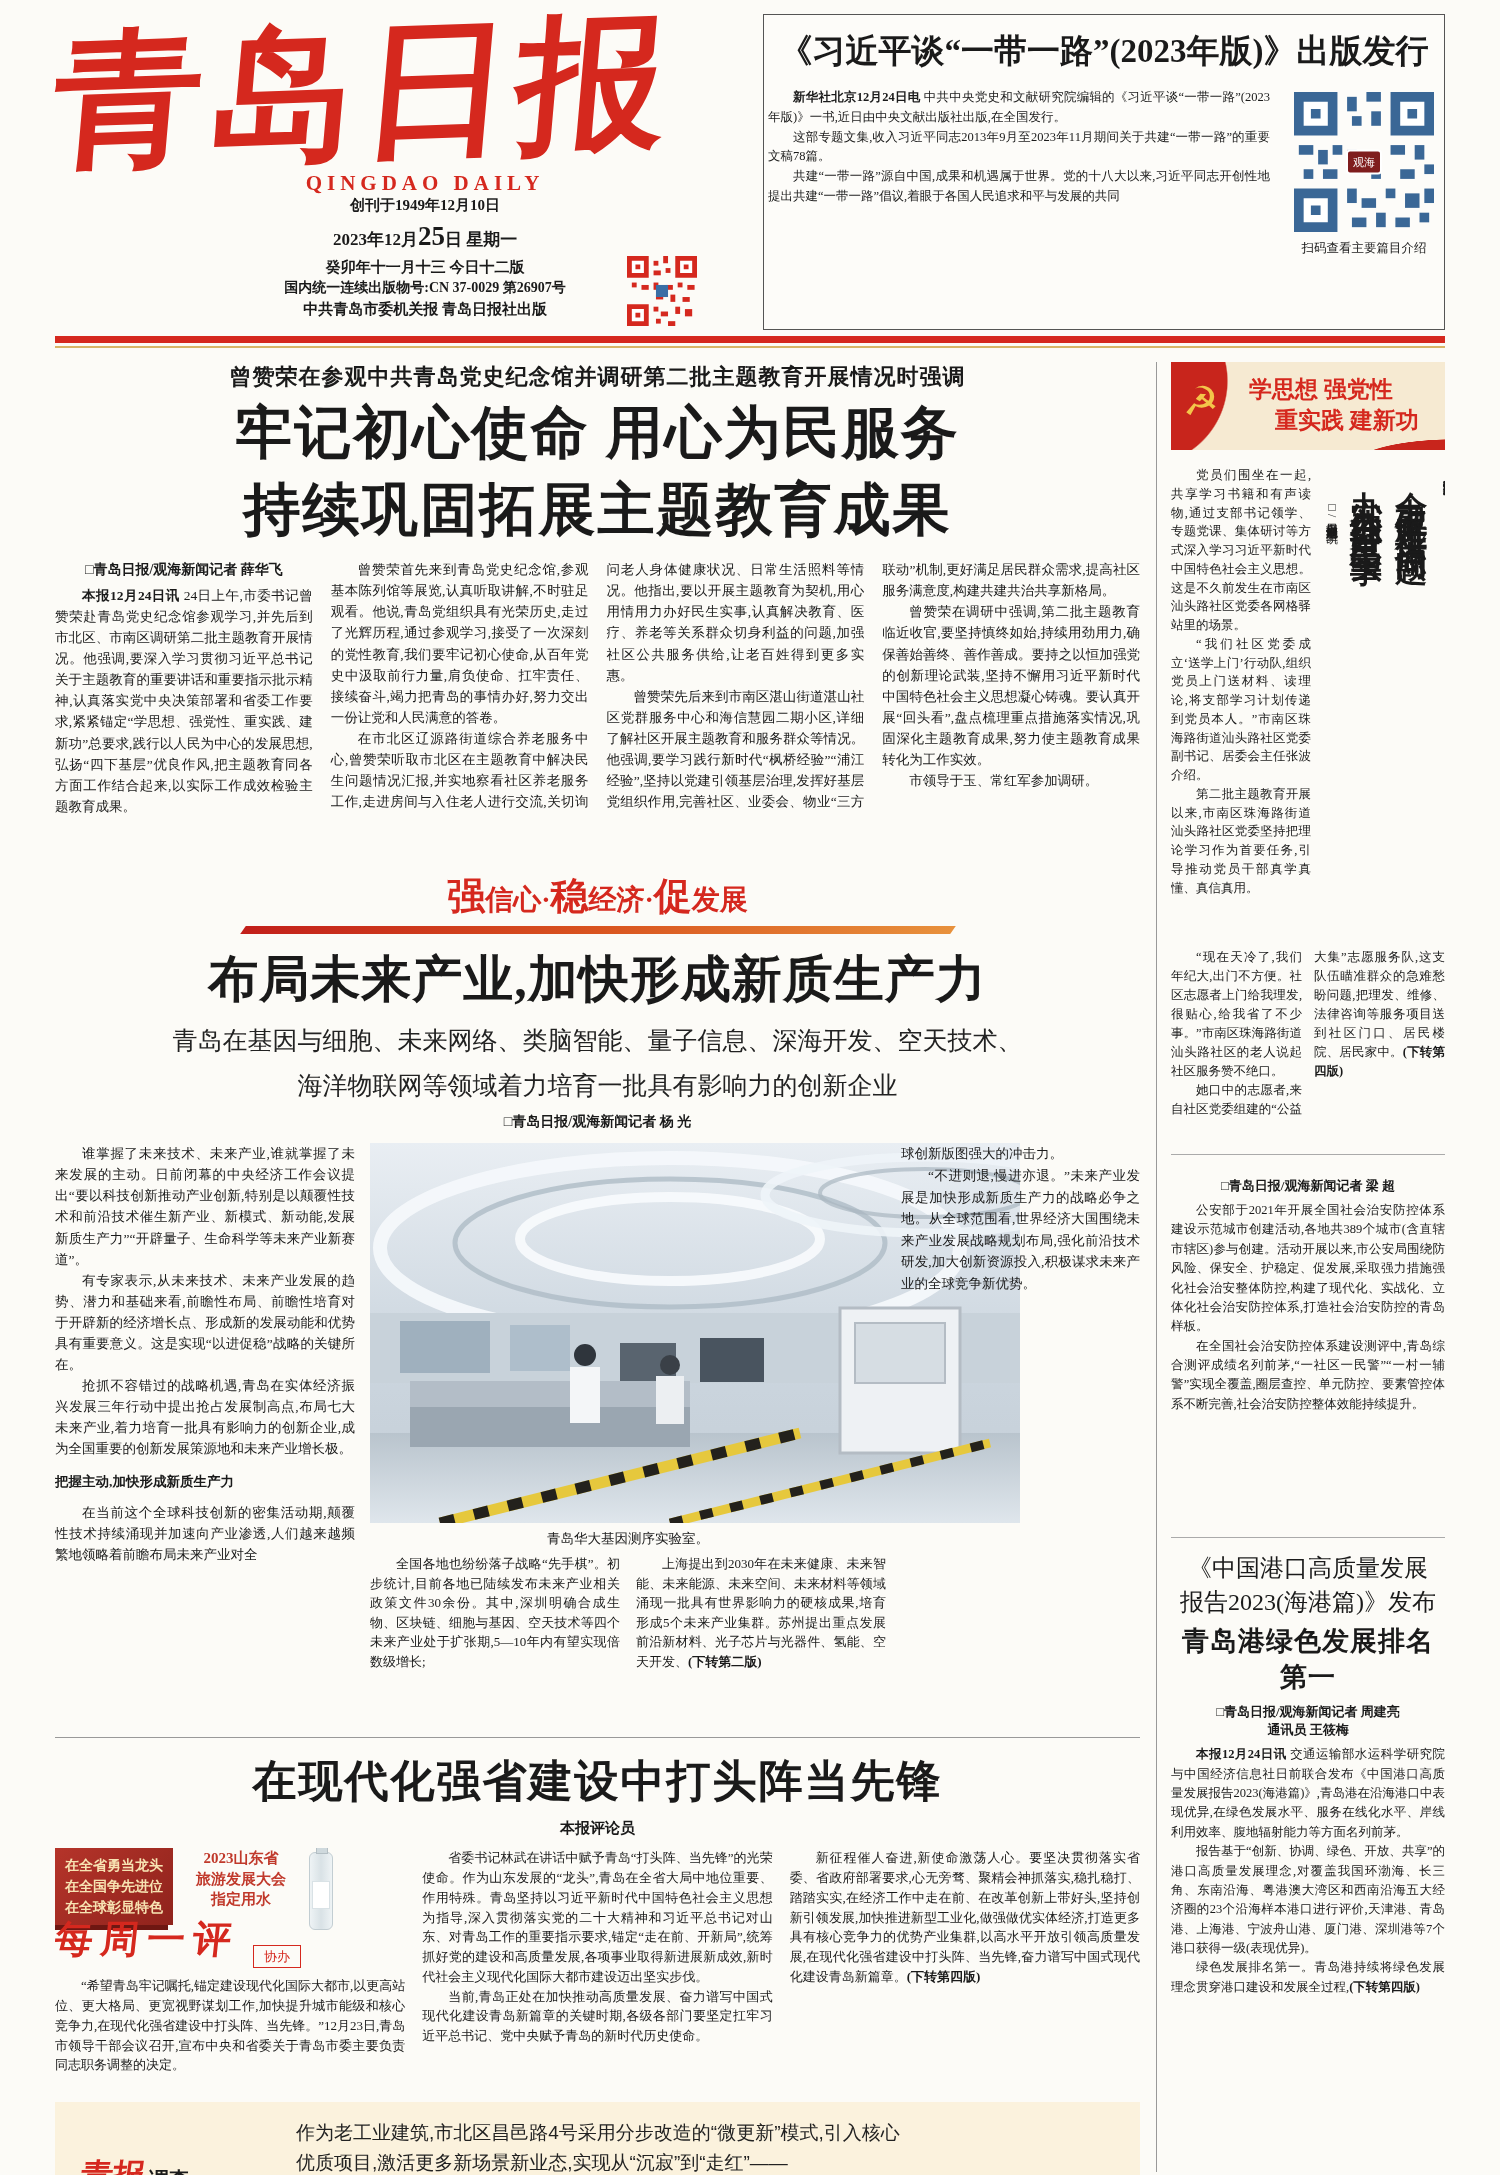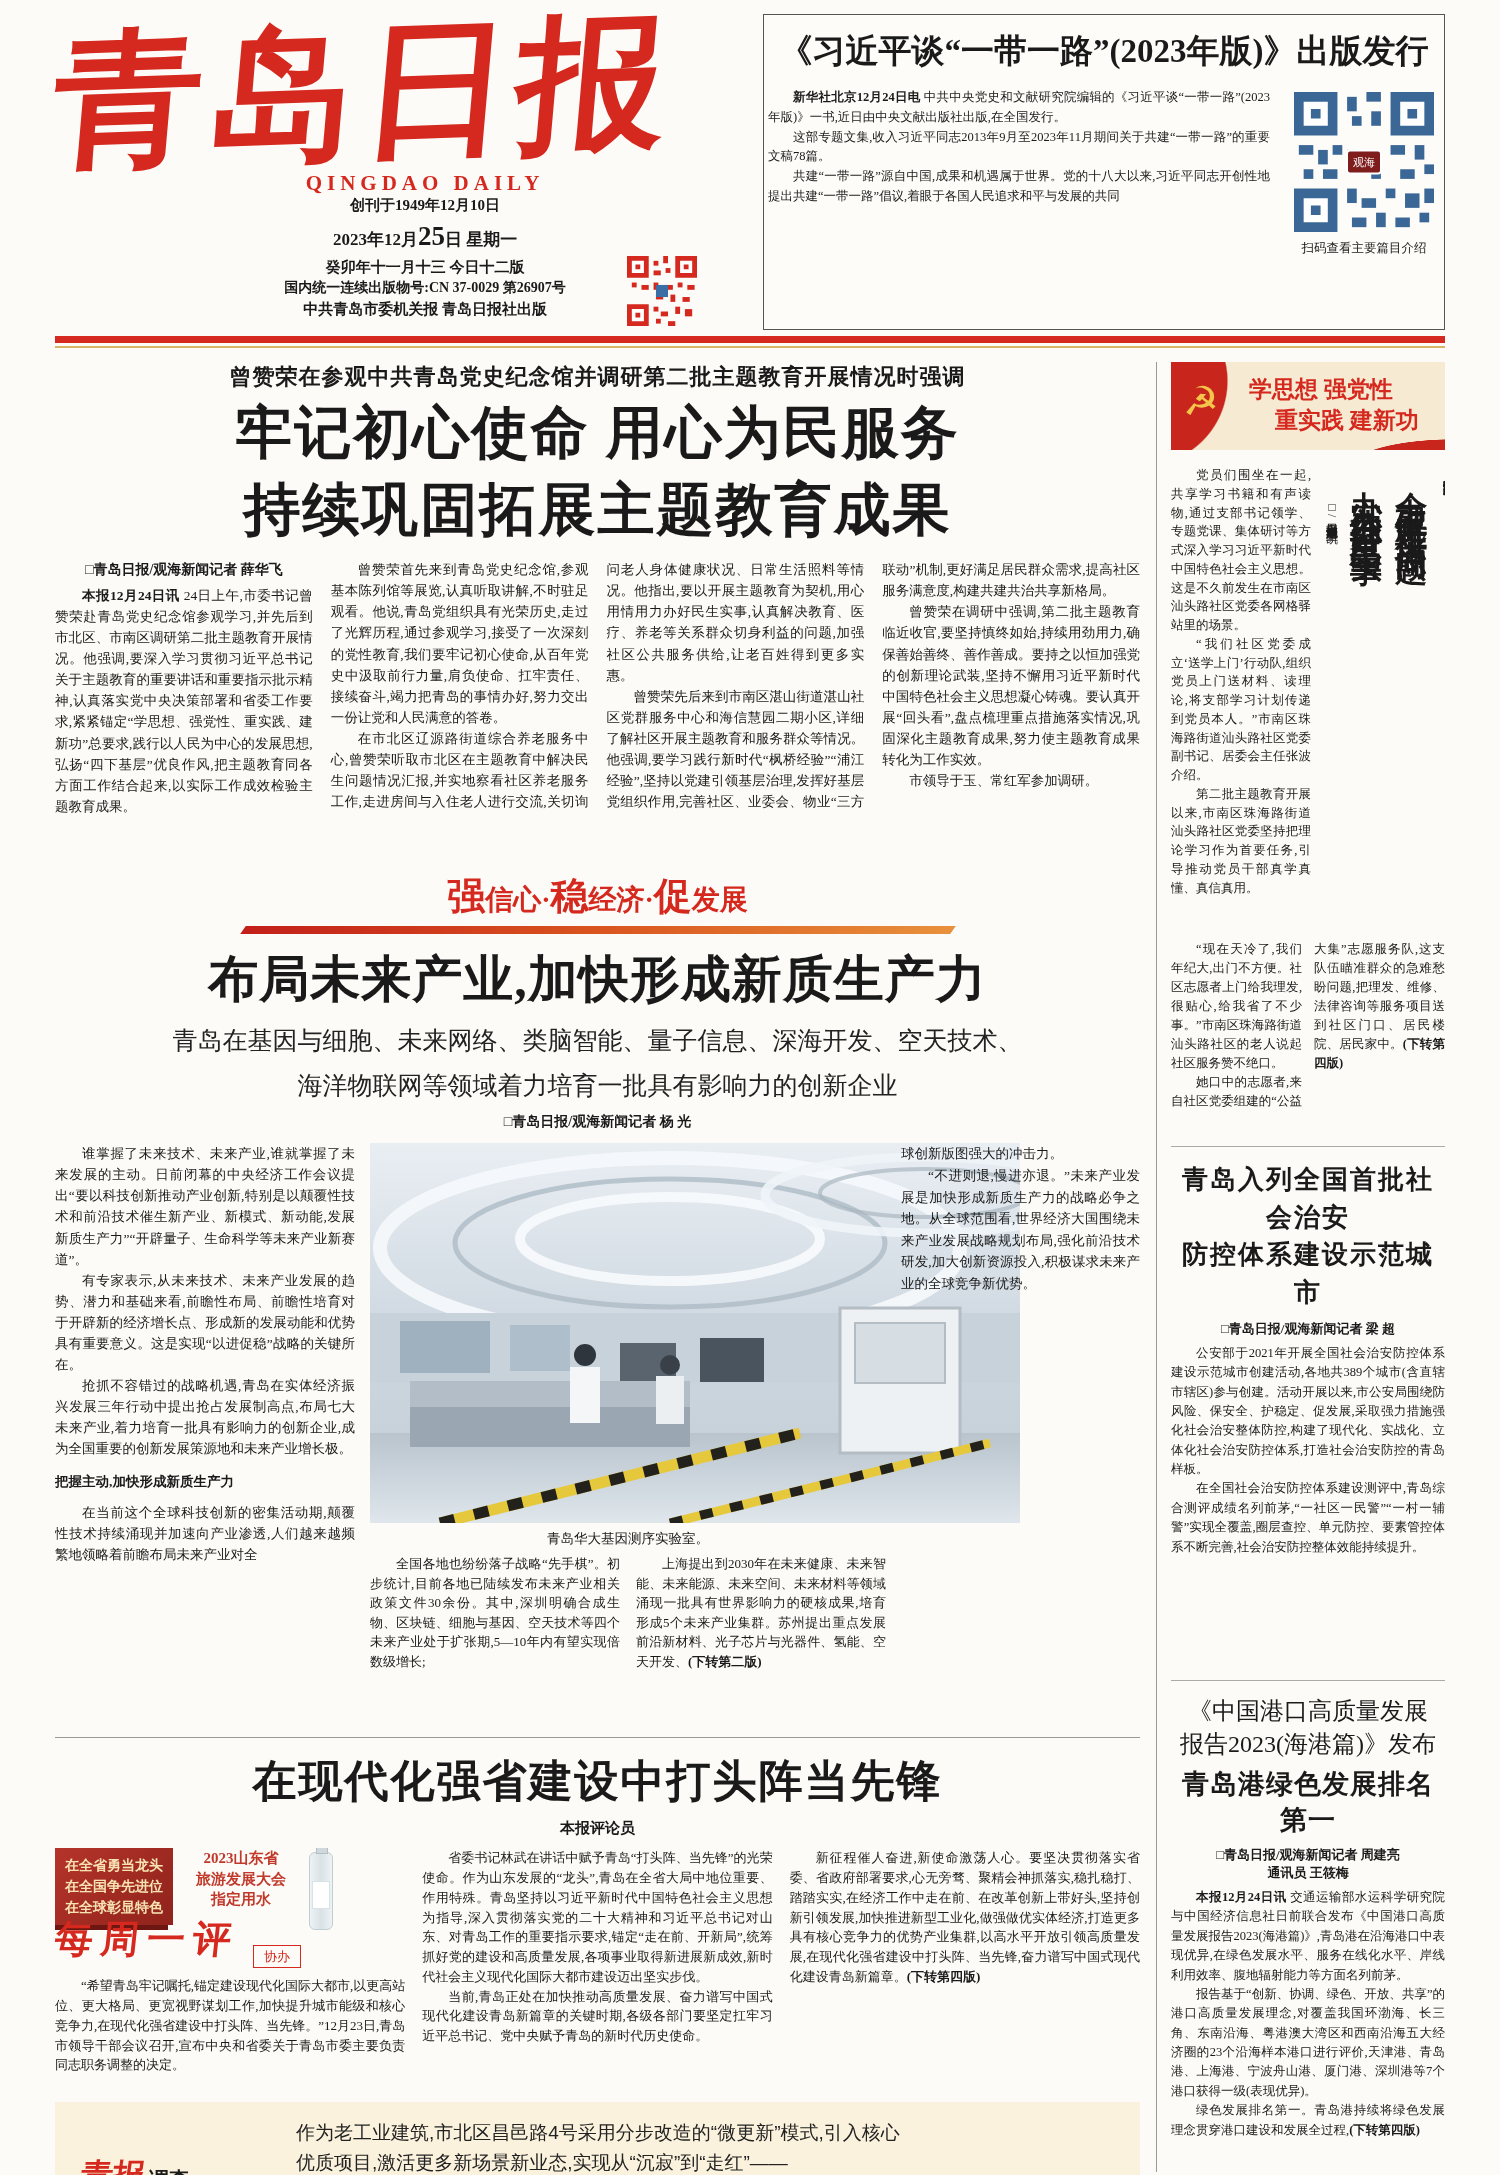--- a/index.html
+++ b/index.html
@@ -109,21 +109,21 @@
   .badge-l { color:#d5281e; font-weight:bold; font-size:23px; line-height:1.35; white-space:nowrap; }
   .badge-l2 { padding-left:26px; }
 
   .vart { display:flex; gap:7px; height:470px; overflow:hidden; margin-top:16px; }
   .v-intro { width:140px; flex:none; font-size:12.5px; line-height:1.5; text-align:justify; }
   .v-byline { writing-mode:vertical-rl; font-size:12px; padding-top:34px; width:22px; flex:none; }
   .v-h { writing-mode:vertical-rl; font-size:32px; font-weight:bold; line-height:1.2;
          letter-spacing:7px; flex:none; }
   .v-kick { writing-mode:vertical-rl; font-size:15px; font-weight:bold; width:22px; flex:none; padding-top:2px; }
   .v-body2 { column-count:2; column-gap:12px; font-size:12.5px; line-height:1.52; text-align:justify;
-             height:192px; overflow:hidden; margin-top:4px; }
+             height:192px; overflow:hidden; margin-top:12px; }
 
   .s-sec { border-top:1px solid #aaa; margin-top:14px; padding-top:14px; }
   .po-h { text-align:center; font-size:26px; font-weight:bold; line-height:1.45; letter-spacing:2px; }
   .s-byline { text-align:center; font-size:13px; font-weight:bold; margin:8px 0 6px; }
   .s-body { font-size:12.5px; line-height:1.55; text-align:justify; overflow:hidden; }
   .po-body { height:322px; }
   .pt-kick { font-size:24px; text-align:center; line-height:1.4; }
   .pt-h { text-align:center; font-size:27px; font-weight:bold; letter-spacing:1px; margin-top:4px; }
   .pt-body { height:300px; }
 </style>
@@ -385,24 +385,20 @@
           <div class="v-h">全力破解难点堵点问题</div>
           <div class="v-kick">市南区珠海路街道汕头路社区:</div>
         </div>
         <div class="v-body2 art">
           <p>“现在天冷了,我们年纪大,出门不方便。社区志愿者上门给我理发,很贴心,给我省了不少事。”市南区珠海路街道汕头路社区的老人说起社区服务赞不绝口。</p>
           <p><span>她口中的志愿者,来自社区党委组建的“公益大集”志愿服务队,这支队伍瞄准群众的急难愁盼问题,把理发、维修、法律咨询等服务项目送到社区门口、居民楼院、居民家中。</span><b class="jump">(下转第四版)</b></p>
         </div>
       </section>
 
       <section class="s-sec">
-        <h2 class="po-h">
-          <div>青岛入列全国首批社会治安</div>
-          <div>防控体系建设示范城市</div>
-        </h2>
         <div class="s-byline">□青岛日报/观海新闻记者  梁  超</div>
         <div class="s-body po-body art">
           <p>公安部于2021年开展全国社会治安防控体系建设示范城市创建活动,各地共389个城市(含直辖市辖区)参与创建。活动开展以来,市公安局围绕防风险、保安全、护稳定、促发展,采取强力措施强化社会治安整体防控,构建了现代化、实战化、立体化社会治安防控体系,打造社会治安防控的青岛样板。</p>
           <p>在全国社会治安防控体系建设测评中,青岛综合测评成绩名列前茅,“一社区一民警”“一村一辅警”实现全覆盖,圈层查控、单元防控、要素管控体系不断完善,社会治安防控整体效能持续提升。</p>
         </div>
       </section>
 
       <section class="s-sec">
         <div class="pt-kick">
           <div>《中国港口高质量发展</div>

